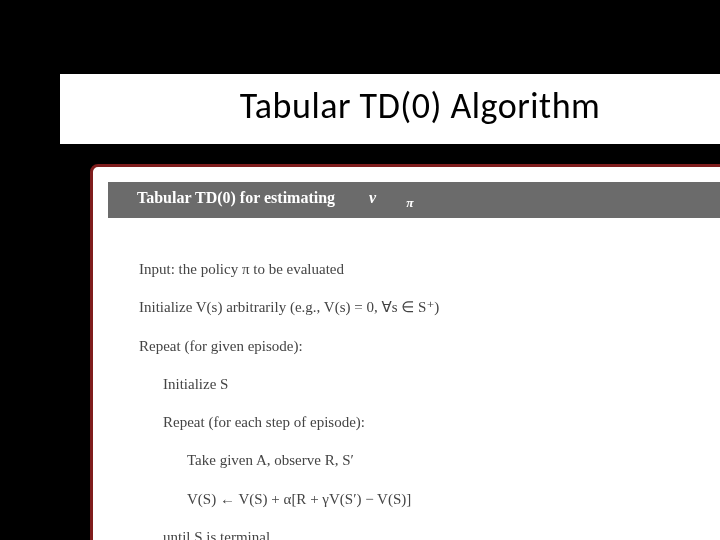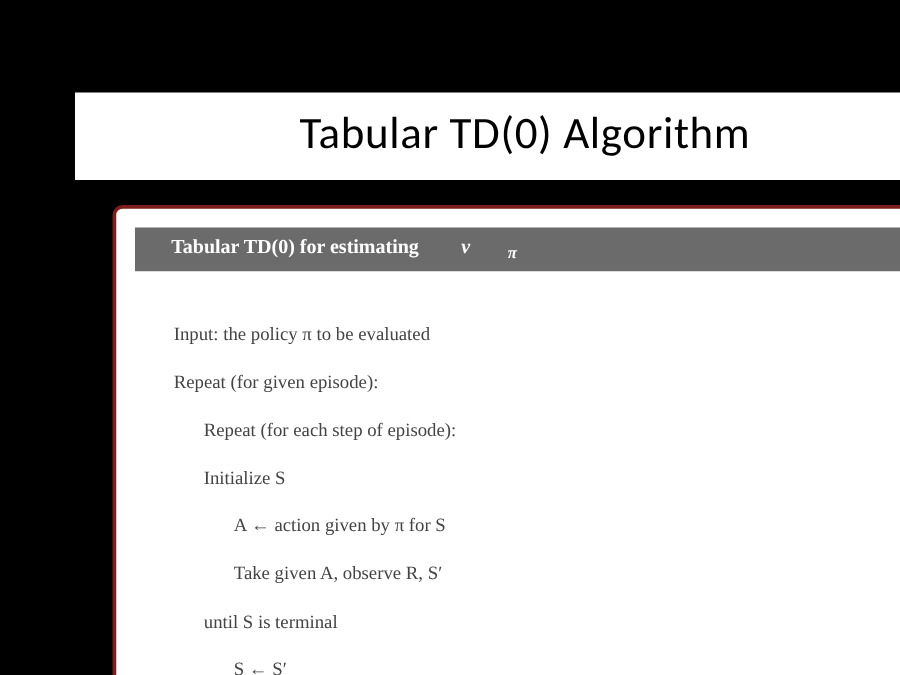--- a/index.html
+++ b/index.html
@@ -68,23 +68,24 @@
 <div class="slide">
 
   <div class="title">Tabular TD(0) Algorithm</div>
 
   <div class="algo-box">
     <div class="algo-header">
       <span>Tabular TD(0) for estimating </span><span class="it">v</span><sub class="sub">π</sub>
     </div>
     <div class="algo-body">
       <div class="line">Input: the policy π to be evaluated</div>
+      <div class="line">Initialize V(s) arbitrarily (e.g., V(s) = 0, ∀s ∈ S⁺)</div>
       <div class="line">Repeat (for given episode):</div>
+      <div class="line i1">Initialize S</div>
       <div class="line i1">Repeat (for each step of episode):</div>
-      <div class="line i1">Initialize S</div>
-      <div class="line i2">A ← action given by π for S</div>
       <div class="line i2">Take given A, observe R, S′</div>
+      <div class="line i2">V(S) ← V(S) + α[R + γV(S′) − V(S)]</div>
       <div class="line i1">until S is terminal</div>
       <div class="line i2">S ← S′</div>
     </div>
   </div>
 
 </div>
 
 </body></html>

